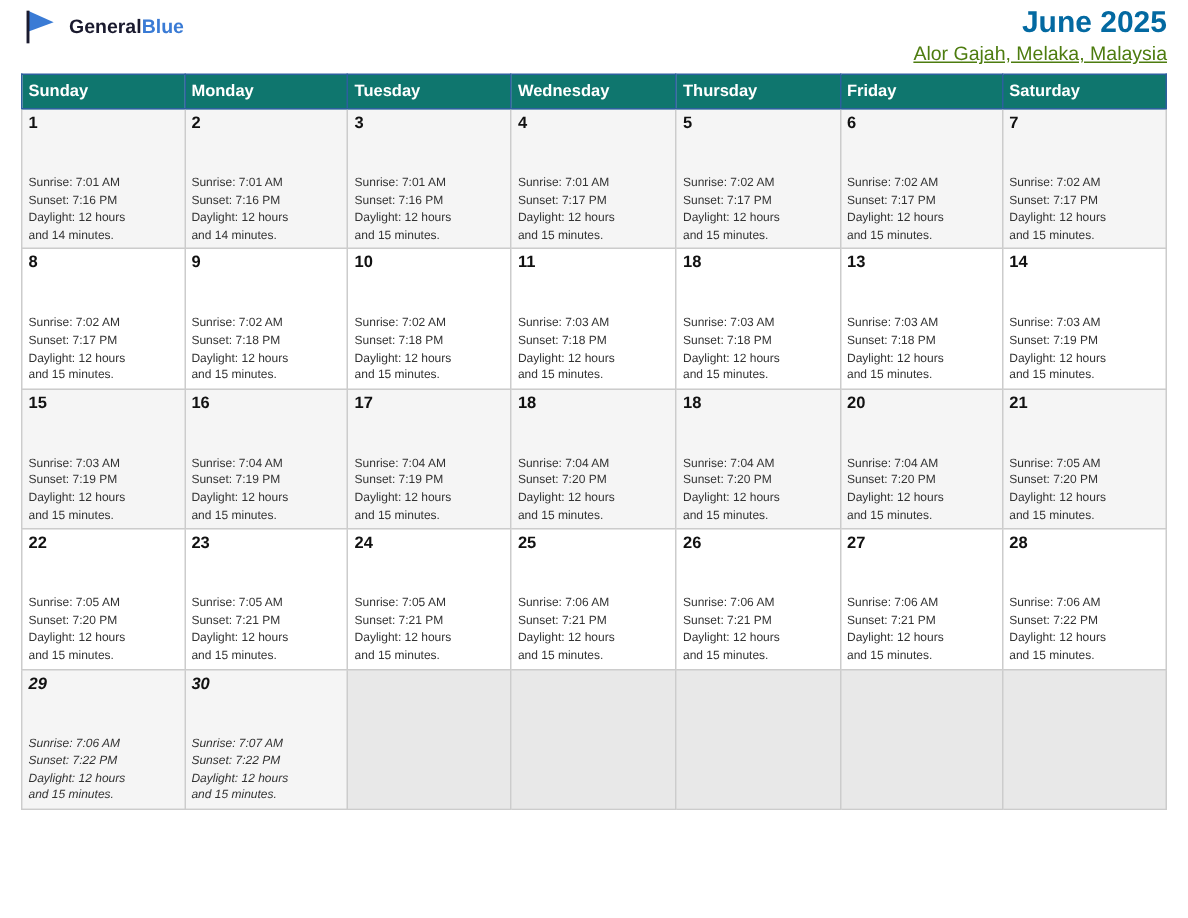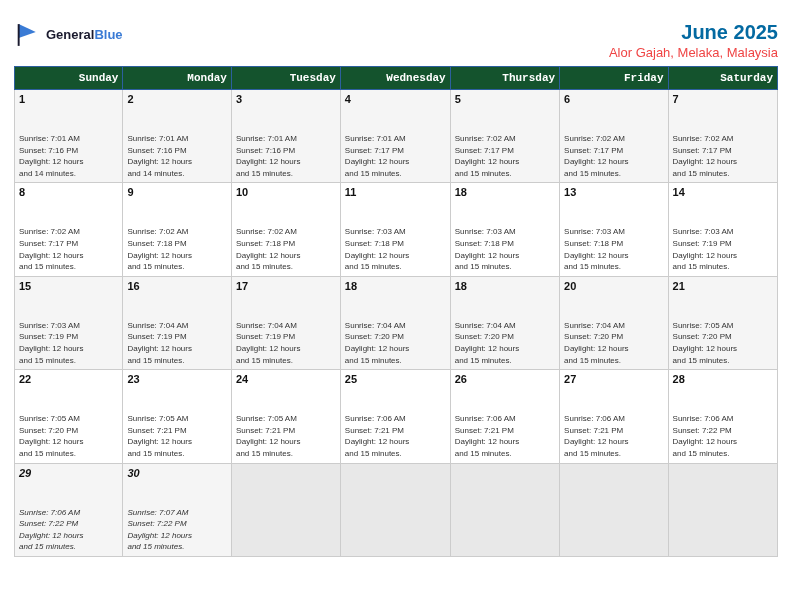--- a/index.html
+++ b/index.html
@@ -6,21 +6,21 @@
     body {
       font-family: Arial, sans-serif;
       background: #fff;
       width: 792px;
       height: 612px;
       overflow: hidden;
     }
     .page {
       width: 792px;
       height: 612px;
-      padding: 21px 14px 10px 14px;
+      padding: 4px 14px 10px 14px;
       background: #fff;
     }
     .header {
       display: flex;
       justify-content: space-between;
       align-items: flex-start;
       margin-bottom: 6px;
     }
     .logo {
       display: flex;
@@ -44,37 +44,37 @@
       text-align: right;
     }
     .month-title {
       font-size: 20px;
       font-weight: bold;
       color: #0369a1;
       line-height: 1.1;
     }
     .location {
       font-size: 13px;
-      color: #ef4444;
+      color: #4d7c0f;
       margin-top: 2px;
+      text-decoration: underline;
     }
     .calendar {
       width: 100%;
       border-collapse: collapse;
       font-size: 9px;
     }
     .calendar th {
-      background: #14532d;
+      background: #0f766e;
       color: #fff;
       padding: 5px 4px;
-      text-align: right;
+      text-align: left;
       font-size: 11px;
       font-weight: bold;
       border: 1px solid #2c5f9e;
-      font-family: Liberation Mono, monospace;
     }
     .calendar td {
       border: 1px solid #ccc;
       vertical-align: top;
       padding: 3px 4px;
       width: 113px;
       height: 80px;
       background: #fff;
     }
     .calendar tr:nth-child(odd) td {

